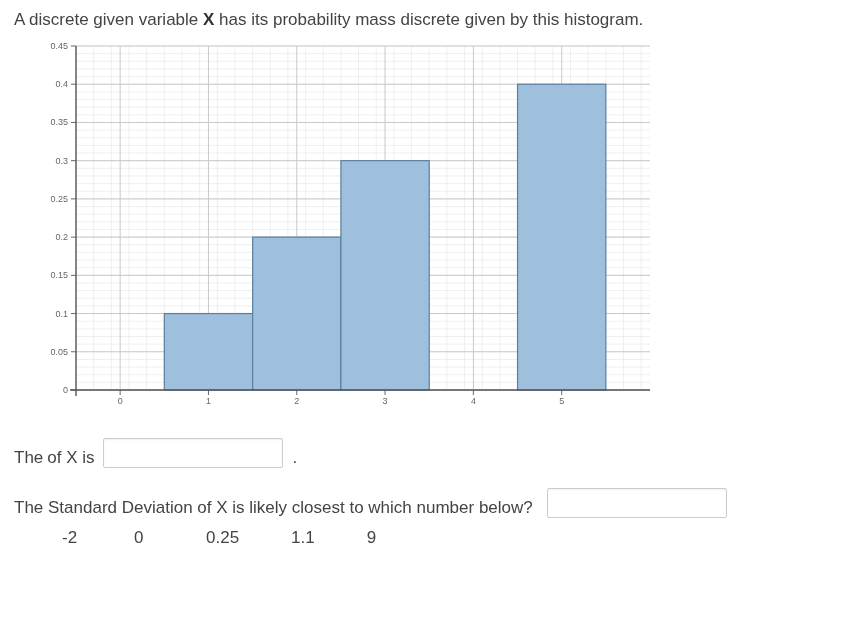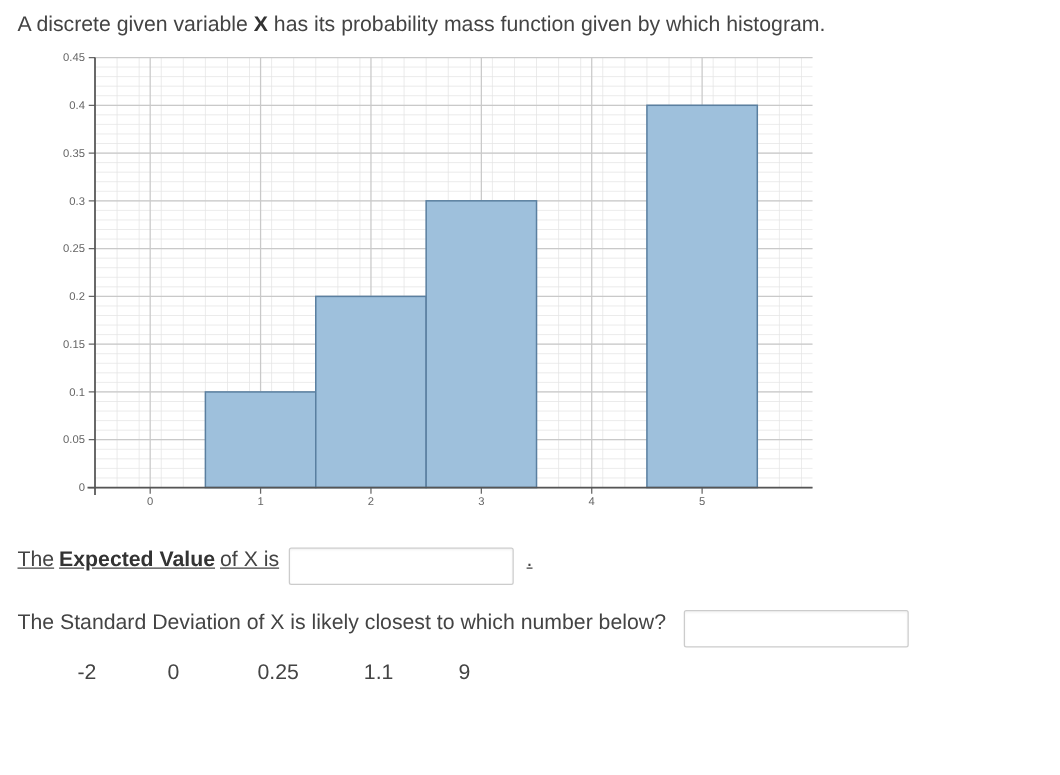--- a/index.html
+++ b/index.html
@@ -20,43 +20,42 @@
     .chart {
       width: 100%;
       height: auto;
       display: block;
     }
     .line-row {
       margin-top: 12px;
       margin-bottom: 20px;
       font-size: 17px;
       display: flex;
-      align-items: flex-start;
+      align-items: flex-end;
       flex-wrap: wrap;
       gap: 4px;
-      text-decoration: underline;
     }
     .line-row .after { margin-left: 2px; }
     .inline-input {
       display: inline-block;
       width: 180px;
       height: 30px;
       border: 1px solid #ccc;
       background: #fff;
       box-shadow: inset 0 1px 2px rgba(0,0,0,0.06);
       border-radius: 2px;
       margin: 0 4px;
       padding: 2px 6px;
       font-size: 15px;
       vertical-align: middle;
     }
     .bold { font-weight: 700; color: #333; }
     .q2-row {
       display: flex;
-      align-items: flex-start;
+      align-items: flex-end;
       flex-wrap: nowrap;
       gap: 10px;
       font-size: 17px;
       margin-top: 6px;
     }
     .q2-row .q2-input {
       flex: 0 0 auto;
     }
     .choices {
       display: flex;
@@ -65,21 +64,21 @@
       margin-left: 48px;
       font-size: 17px;
       color: #444;
     }
     .choice { min-width: 20px; }
   </style>
 </head>
 <body>
 
 <p class="prompt">
-  <span>A discrete given variable </span><span class="bold">X</span><span> has its probability mass function given by which histogram.</span>
+  <span>A discrete given variable </span><span class="bold">X</span><span> has its probability mass discrete given by this histogram.</span>
 </p>
 
 <div class="chart-wrap">
   <svg class="chart" id="hist-svg" viewBox="0 0 630 380">
       <line x1="46" y1="6" x2="46" y2="350" stroke="#e4e4e4" stroke-width="0.6"></line>
       <line x1="63.66153846153846" y1="6" x2="63.66153846153846" y2="350" stroke="#e4e4e4" stroke-width="0.6"></line>
       <line x1="81.32307692307693" y1="6" x2="81.32307692307693" y2="350" stroke="#e4e4e4" stroke-width="0.6"></line>
       <line x1="98.9846153846154" y1="6" x2="98.9846153846154" y2="350" stroke="#e4e4e4" stroke-width="0.6"></line>
       <line x1="116.64615384615385" y1="6" x2="116.64615384615385" y2="350" stroke="#e4e4e4" stroke-width="0.6"></line>
       <line x1="134.30769230769232" y1="6" x2="134.30769230769232" y2="350" stroke="#e4e4e4" stroke-width="0.6"></line>
@@ -208,21 +207,20 @@
       <rect x="222.6153846153846" y="197.11111111111111" width="88.30769230769235" height="152.88888888888889" fill="#9ec0dc" stroke="#5a7fa0" stroke-width="1.2"></rect>
       <rect x="310.92307692307696" y="120.66666666666669" width="88.30769230769226" height="229.33333333333331" fill="#9ec0dc" stroke="#5a7fa0" stroke-width="1.2"></rect>
       <rect x="487.53846153846155" y="44.22222222222223" width="88.30769230769238" height="305.77777777777777" fill="#9ec0dc" stroke="#5a7fa0" stroke-width="1.2"></rect>
       <line x1="46" y1="6" x2="46" y2="356" stroke="#555" stroke-width="1.4"></line>
       <line x1="40" y1="350" x2="620" y2="350" stroke="#555" stroke-width="1.4"></line>
     </svg>
 </div>
 
 <div class="line-row">
   <span>The </span>
-  <span class="bold">Expected Value</span>
   <span> of X is </span>
   <input type="text" class="inline-input" value="" style="">
   <span class="after">.</span>
 </div>
 
 <div class="q2-row">
   <span>The Standard Deviation of X is likely closest to which number below?</span>
   <input type="text" class="inline-input q2-input" value="" style="">
 </div>
 

